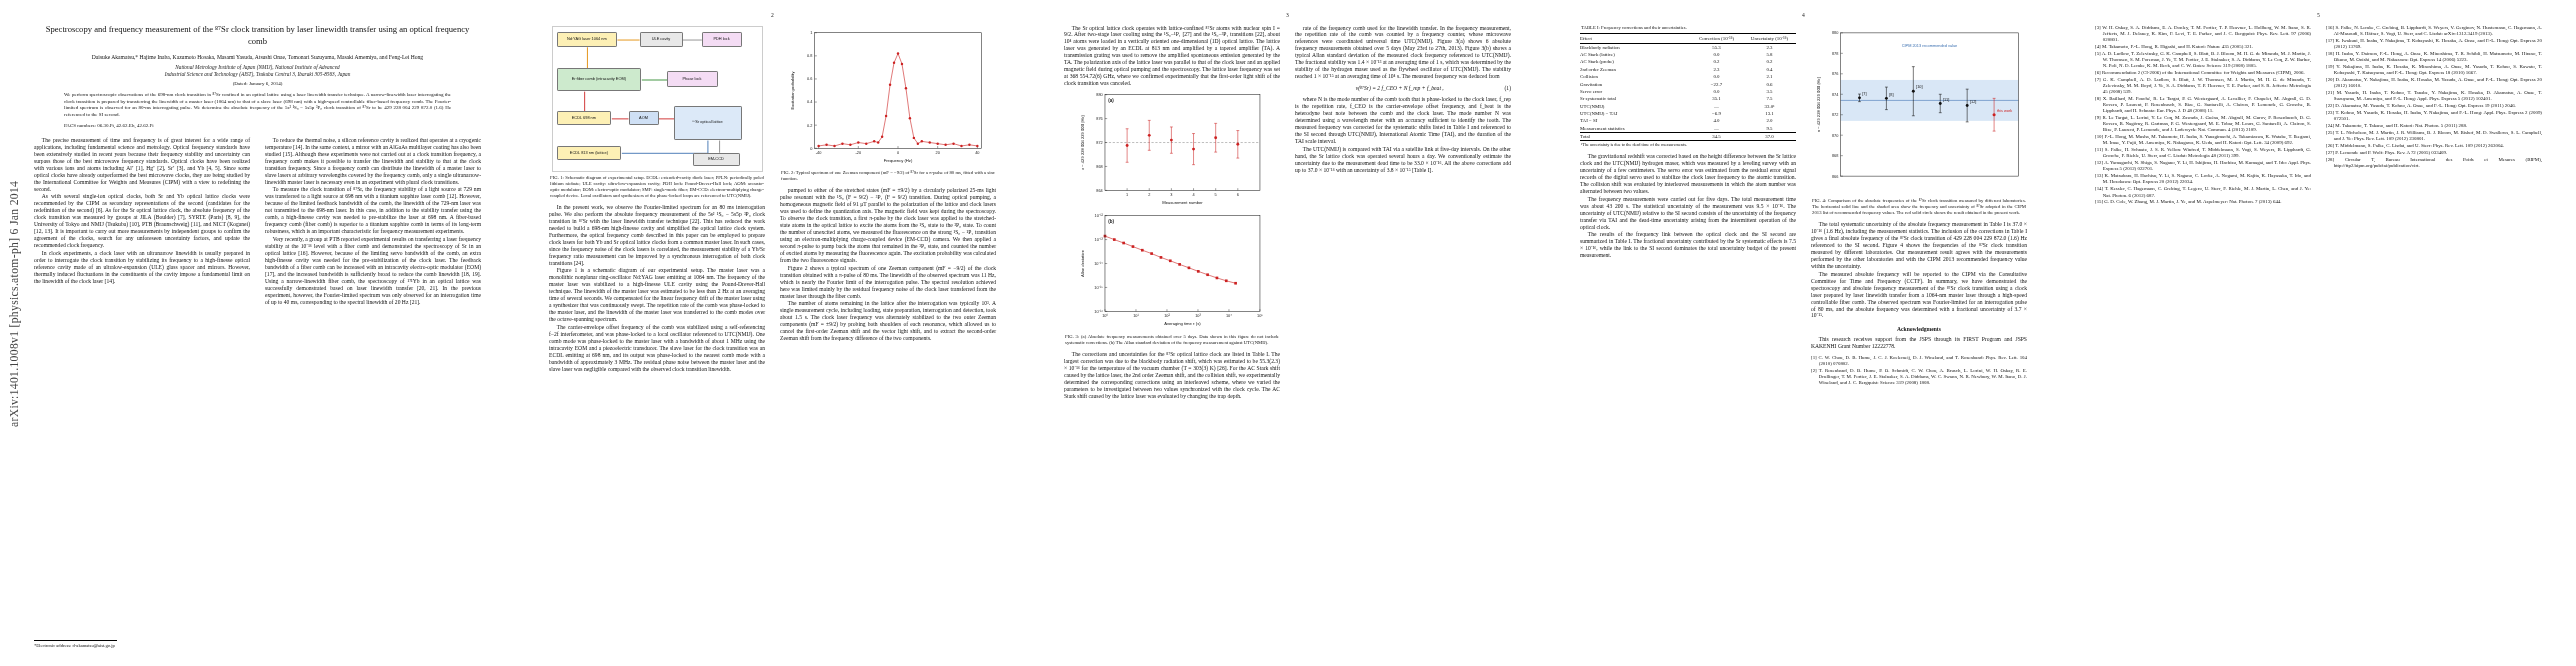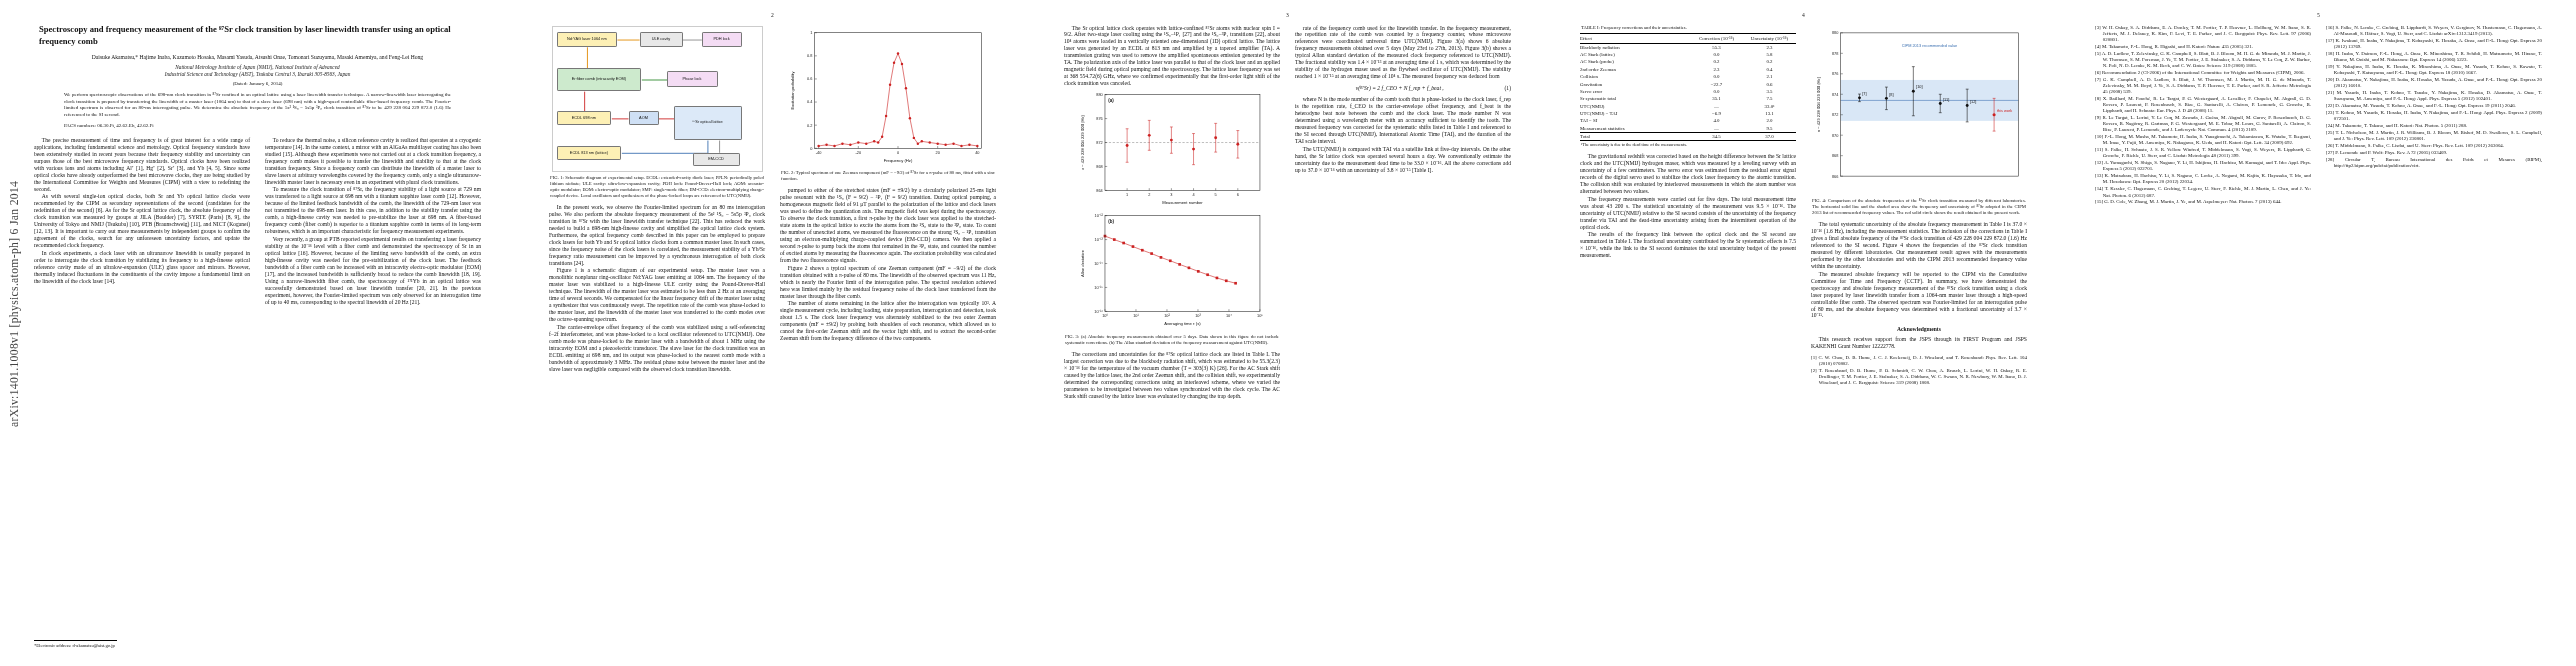--- a/index.html
+++ b/index.html
@@ -3,21 +3,21 @@
 <meta charset="utf-8">
 <style>
   * { margin:0; padding:0; box-sizing:border-box; }
   html,body { width:2576px; height:667px; }
   body { background:#ffffff; font-family:"Liberation Serif", serif; color:#111; position:relative; overflow:hidden; }
   .page { position:absolute; top:0; width:515px; height:667px; background:#fff; }
   .pageno { position:absolute; top:12.2px; left:0; right:0; text-align:center; font-size:5.6px; color:#222; }
   .page-inner { position:absolute; left:34px; right:34px; top:24.5px; }
   
   .arxiv-stamp { position:absolute; left:7.8px; top:427px; transform-origin:0 0; transform:rotate(-90deg); font-size:11.7px; color:#444; letter-spacing:0.3px; white-space:nowrap; }
-  .title { font-size:8.6px; font-weight:bold; margin:23px 39px 6.7px; line-height:1.4; }
+  .title { font-size:8.6px; font-weight:normal; text-align:center; margin:23px 39px 6.7px; line-height:1.4; }
   .authors { font-size:5.6px; text-align:center; margin:0 31px 3.9px; }
   .affil { font-size:5.3px; font-style:italic; text-align:center; line-height:1.35; color:#222; }
   .dated { font-size:5px; text-align:center; margin-top:2.8px; }
   .abstract { font-size:5px; text-align:justify; margin:6.7px 64px 2.2px; line-height:1.3; }
   .pacs { font-size:5px; margin:4.4px 64px 9px; }
   
   .twocol { display:flex; gap:15px; padding:0 34px; }
   .col { width:216px; font-size:5.6px; line-height:1.25; text-align:justify; }
   .para { text-indent:7.8px; margin-bottom:0.6px; }
   

